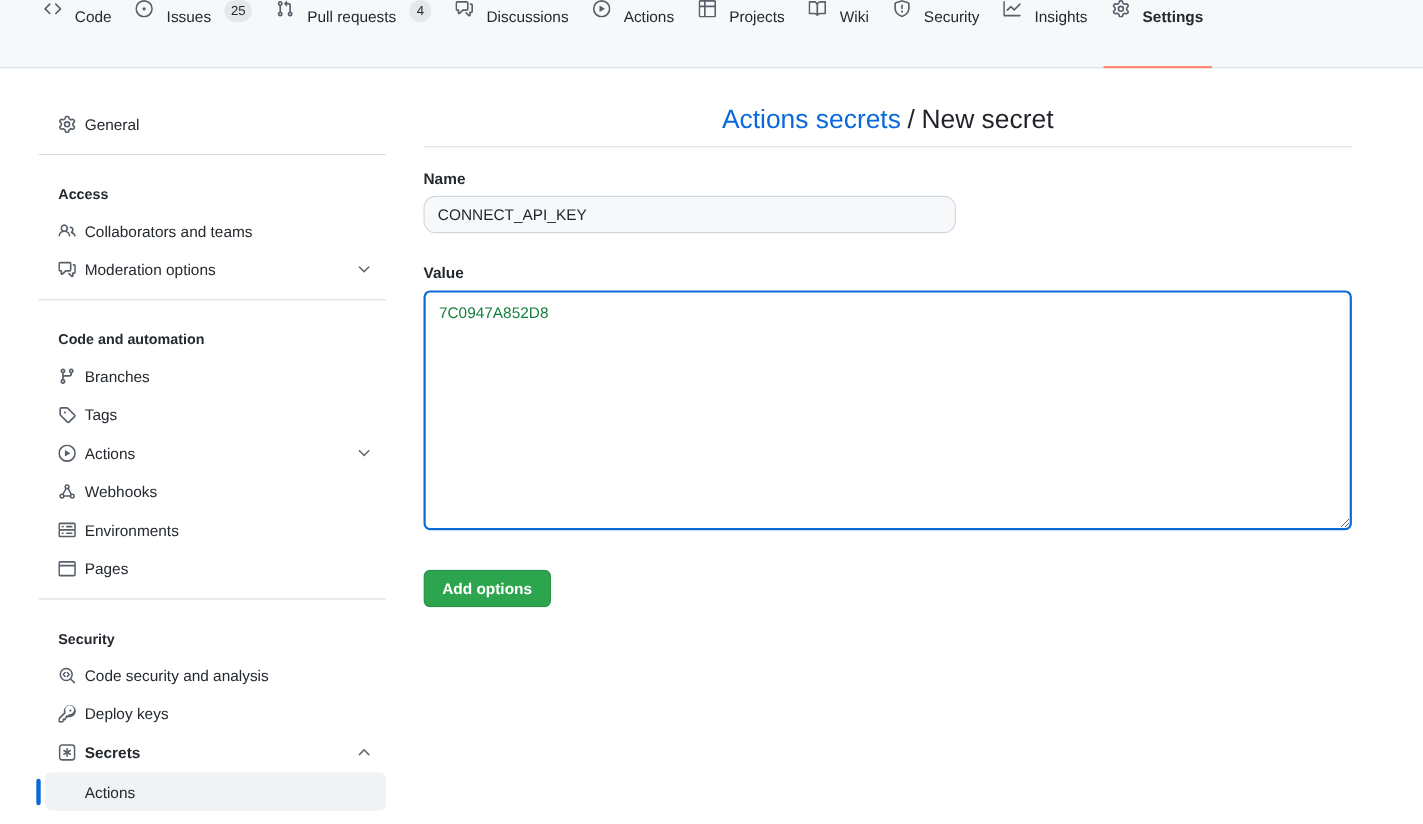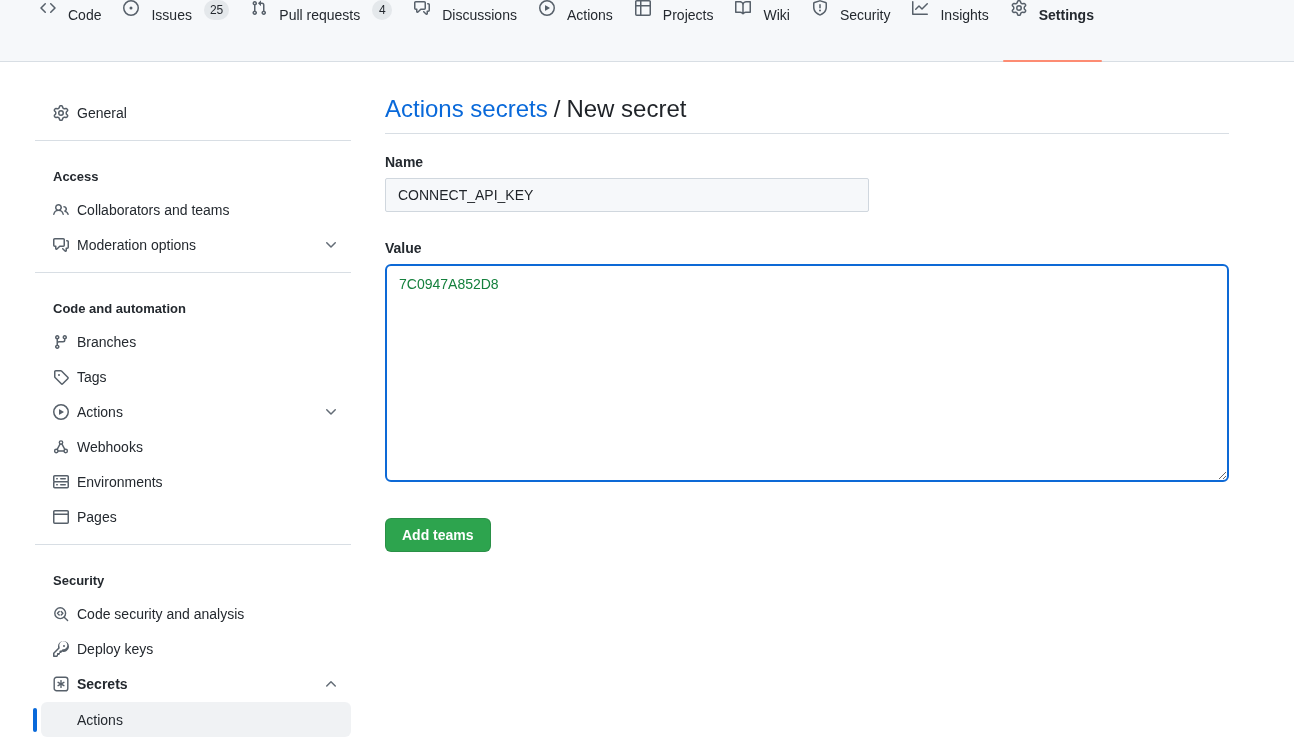--- a/index.html
+++ b/index.html
@@ -112,41 +112,42 @@
   }
 
   
   .main { flex: 1; padding: 33px 65px 0 34px; }
   .page-head {
     font-size: 24px;
     font-weight: 400;
     color: #1f2328;
     padding-bottom: 10px;
     border-bottom: 1px solid #d8dee4;
+    text-align: center;
   }
   .page-head a { color: #0969da; }
   .page-head .sep { margin: 0 6px; color: #1f2328; }
   .field-label {
     display: block;
     font-size: 14px;
     font-weight: 600;
     margin-top: 20px;
     color: #24292f;
   }
   .name-input {
     margin-top: 8px;
     width: 484px;
     height: 34px;
     padding: 0 12px;
     font-size: 14px;
     font-family: inherit;
     color: #1f2328;
     background: #f6f8fa;
     border: 1px solid #d0d7de;
-    border-radius: 2px;
+    border-radius: 11px;
     outline: none;
   }
   .field-label--value { margin-top: 28px; }
   .value-textarea {
     display: block;
     margin-top: 8px;
     width: 100%;
     height: 218px;
     padding: 8px 12px;
     font-size: 14px;
@@ -411,15 +412,15 @@
     <h2 class="page-head">
       <a>Actions secrets</a><span class="sep">/</span><span>New secret</span>
     </h2>
 
     <label class="field-label">Name</label>
     <input class="name-input" type="text" value="CONNECT_API_KEY" style="">
 
     <label class="field-label field-label--value">Value</label>
     <textarea class="value-textarea" spellcheck="false" style="">7C0947A852D8</textarea>
 
-    <button class="add-secret-btn">Add teams</button>
+    <button class="add-secret-btn">Add options</button>
   </main>
 </div>
 
 </body></html>

